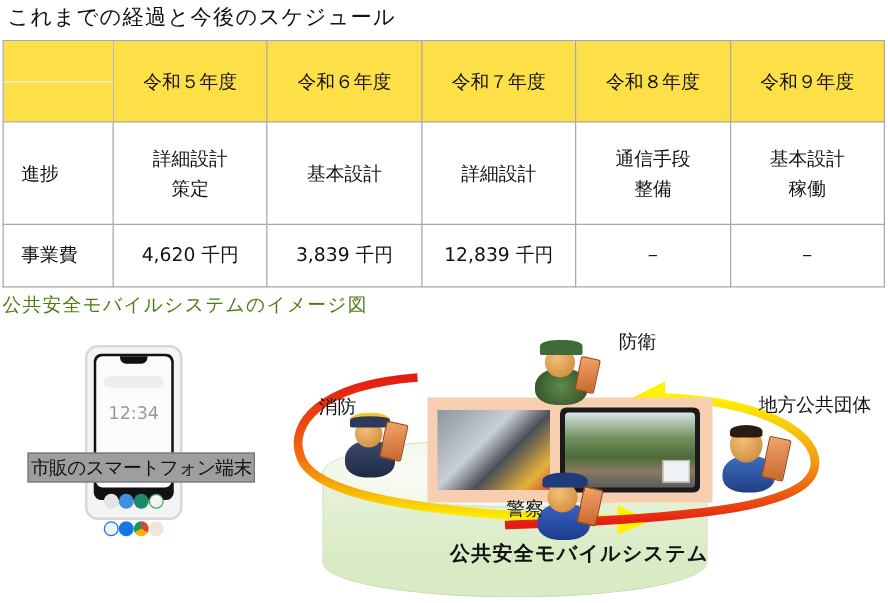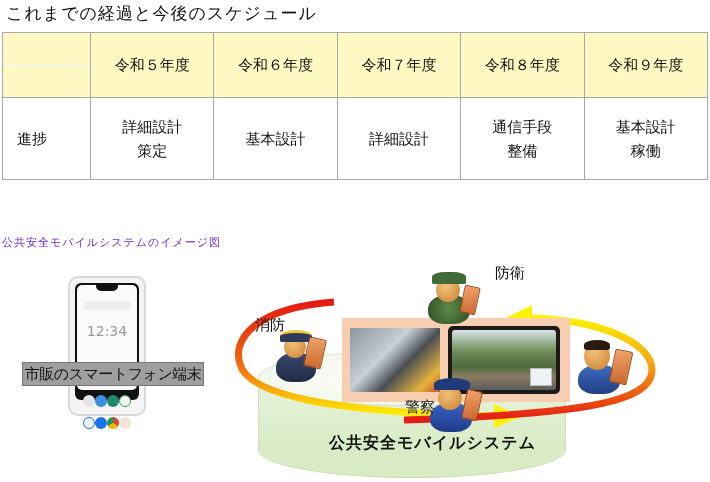--- a/index.html
+++ b/index.html
@@ -1,26 +1,26 @@
 <!DOCTYPE html>
 <html><head>
 <meta charset="utf-8">
 <style>
   * { box-sizing: border-box; margin: 0; padding: 0; }
   html, body { width: 710px; height: 482px; background: #ffffff; overflow: hidden; }
   body { font-family: "DejaVu Sans", "Liberation Sans", sans-serif; color: #111; position: relative; }
 
   .title1 { position: absolute; left: 6px; top: 2px; font-size: 17px; letter-spacing: 1px; color: #111; }
-  .title2 { position: absolute; left: 2px; top: 235px; font-size: 11px; letter-spacing: 1px; color: #6d28d9; }
+  .title2 { position: absolute; left: 2px; top: 235px; font-size: 15px; letter-spacing: 1px; color: #4d7c0f; }
 
   table.sched { position: absolute; left: 2px; top: 32px; width: 706px; border-collapse: collapse; table-layout: fixed; }
   table.sched td, table.sched th {
     border: 1.5px solid #a8a8a8; text-align: center; font-size: 15px; font-weight: normal; color: #111;
   }
-  table.sched thead th { background: #fef9c3; height: 65px; }
+  table.sched thead th { background: #fde047; height: 65px; }
   table.sched thead th.corner { position: relative; }
   table.sched thead th.corner::after {
     content: ""; position: absolute; left: 0; right: 0; top: 50%; height: 1px; background: #e8eefb;
   }
   table.sched tbody td { background: #fff; }
   table.sched tbody tr.r1 td { height: 82px; line-height: 1.6; }
   table.sched tbody tr.r2 td { height: 50px; }
   table.sched td.rowhead { text-align: left; padding-left: 14px; margin-top: 21px; }
   col.c0 { width: 88px; }
 
@@ -42,21 +42,21 @@
     border: 1px solid #777; color: #111; font-size: 15px; line-height: 22px; text-align: center; letter-spacing: -0.5px; }
 
   .disk { position: absolute; left: 258px; top: 90px; width: 308px; height: 124px; }
   .disk .top { position: absolute; left: 0; top: 0; width: 308px; height: 56px; border-radius: 50%;
     background: radial-gradient(ellipse at center, #ffffff 0%, #f2f8ea 70%, #e3efd6 100%); border: 1px solid #d6e3c6; }
   .disk .side { position: absolute; left: 0; top: 28px; width: 308px; height: 72px;
     background: linear-gradient(#e9f3dd, #d8ebc4); border-left: 1px solid #cfdcc0; border-right: 1px solid #cfdcc0; }
   .disk .bottom { position: absolute; left: 0; top: 72px; width: 308px; height: 56px; border-radius: 50%;
     background: #d8ebc4; border-bottom: 1px solid #c8dcb2; }
 
-  .sys-label { position: absolute; left: 329px; top: 173px; font-size: 16px; font-weight: bold; color: #111; letter-spacing: 1px; }
+  .sys-label { position: absolute; left: 360px; top: 173px; font-size: 16px; font-weight: bold; color: #111; letter-spacing: 1px; }
 
   .panel { position: absolute; left: 342px; top: 58px; width: 228px; height: 84px; background: #f7cfb0; }
   .photo1 { position: absolute; left: 8px; top: 10px; width: 90px; height: 64px;
     background: linear-gradient(135deg, #8a96a0 0%, #c8cfd5 40%, #4a4f55 60%, #e3b23c 85%, #d14a2a 100%); }
   .photo2 { position: absolute; left: 106px; top: 8px; width: 112px; height: 68px; background: #1a1a1a; border-radius: 5px; }
   .photo2 .scene { position: absolute; left: 4px; top: 4px; right: 4px; bottom: 4px;
     background: linear-gradient(180deg, #d9e4e8 0%, #6f8f5a 35%, #4e6b3c 60%, #8a7a62 78%, #5d5d5d 100%); border-radius: 3px; }
   .photo2 .map { position: absolute; right: 8px; bottom: 8px; width: 22px; height: 18px; background: #eef2f4; border: 1px solid #bbb; }
 
   .ring { position: absolute; left: 224px; top: 34px; width: 440px; height: 140px; }
@@ -107,20 +107,28 @@
         <div>詳細設計</div>
       </td>
       <td>
         <div>通信手段</div>
         <div>整備</div>
       </td>
       <td>
         <div>基本設計</div>
         <div>稼働</div>
       </td>
+    </tr>
+    <tr class="r2">
+      <td class="rowhead">事業費</td>
+      <td>4,620 千円</td>
+      <td>3,839 千円</td>
+      <td>12,839 千円</td>
+      <td>－</td>
+      <td>－</td>
     </tr>
   </tbody>
 </table>
 
 <div class="title2">公共安全モバイルシステムのイメージ図</div>
 
 <div class="diagram">
 
   <div class="phone">
     <div class="screen">
@@ -195,20 +203,21 @@
     <div class="tablet" style="left:36px;top:20px;width:16px;height:28px;"></div>
   </div>
   <div class="lbl" style="left:472px;top:4px;">防衛</div>
 
   <div class="actor" style="left:576px;top:76px;width:62px;height:58px;">
     <div class="body" style="left:2px;top:28px;width:42px;height:30px;background:linear-gradient(#3d6fc4,#223f84);"></div>
     <div class="head" style="left:8px;top:6px;width:26px;height:28px;"></div>
     <div class="hat" style="left:8px;top:4px;width:26px;height:10px;background:#2a1b10;border-radius:50% 50% 20% 20%;"></div>
     <div class="tablet" style="left:36px;top:14px;width:18px;height:34px;"></div>
   </div>
+  <div class="lbl" style="left:584px;top:55px;">地方公共団体</div>
 
   <div class="actor" style="left:428px;top:114px;width:58px;height:60px;">
     <div class="body" style="left:2px;top:28px;width:42px;height:30px;background:linear-gradient(#3a63c8,#1e3b8a);"></div>
     <div class="head" style="left:10px;top:12px;width:24px;height:24px;"></div>
     <div class="hat" style="left:6px;top:4px;width:36px;height:12px;background:#1f3b7a;border-radius:50% 50% 10% 10%;"></div>
     <div class="tablet" style="left:36px;top:16px;width:16px;height:30px;"></div>
   </div>
   <div class="lbl" style="left:382px;top:138px;">警察</div>
 
   <div class="sys-label">公共安全モバイルシステム</div>

